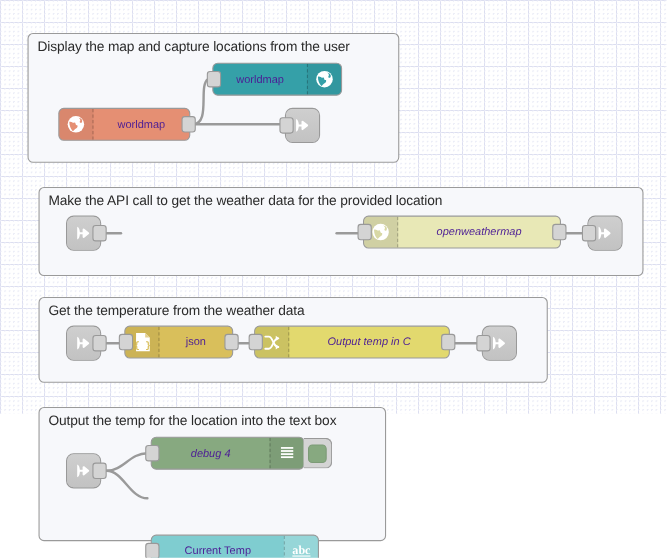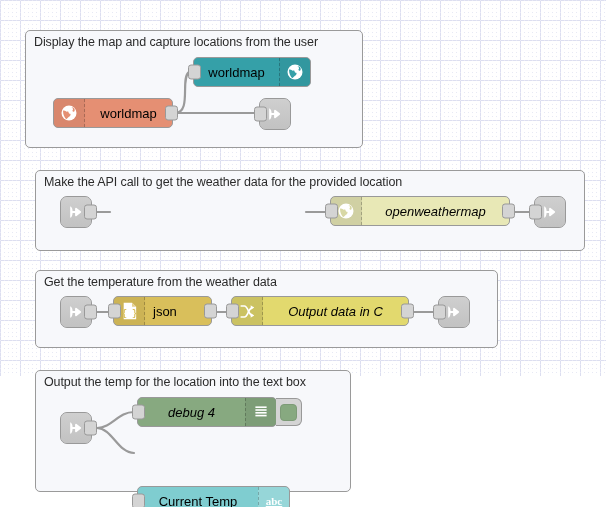--- a/index.html
+++ b/index.html
@@ -99,30 +99,30 @@
     justify-content: center;
     background: rgba(0,0,0,0.06);
     border-right: 1px dashed rgba(0,0,0,0.22);
   }
   .node-icon.right {
     border-right: none;
     border-left: 1px dashed rgba(0,0,0,0.22);
   }
   .node-label {
     flex: 1 1 auto;
-    font-size: 13px;
-    color: #000000;
+    font-size: 10px;
+    color: #4c1d95;
     padding: 0 8px;
     white-space: nowrap;
     overflow: hidden;
   }
   .node-label.italic { font-style: italic; }
   .node-label.center { text-align: center; }
   .node-label.right  { text-align: center; }
-  .node-label.left   { text-align: left; }
+  .node-label.left   { text-align: center; }
 
   
   .port {
     position: absolute;
     width: 11px;
     height: 13px;
     background: #d4d4d4;
     border: 1px solid #999999;
     border-radius: 3px;
     top: 50%;
@@ -342,21 +342,21 @@
     <span class="port in"></span>
     <div class="node-body">
       <span class="node-icon">
         <svg class="glyph" width="19" height="19" viewBox="0 0 24 24">
           <path d="M4 5 L8 5 C11 5 12 9 14 13 C15 15 16 17 19 17" stroke="#ffffff" stroke-width="2.1" fill="none" stroke-linecap="round"></path>
           <path d="M16 14 L20 17 L16 20 Z" fill="#ffffff"></path>
           <path d="M4 19 L8 19 C11 19 12 15 14 11 C15 9 16 7 19 7" stroke="#ffffff" stroke-width="2.1" fill="none" stroke-linecap="round"></path>
           <path d="M16 4 L20 7 L16 10 Z" fill="#ffffff"></path>
         </svg>
       </span>
-      <span class="node-label center italic">Output data in C</span>
+      <span class="node-label center italic">Output temp in C</span>
     </div>
     <span class="port out"></span>
   </div>
 
   <div class="link-node" id="n-link-out-3" style="left: 438px; top: 296px;">
     <span class="port in"></span>
     <div class="inner">
       <svg class="glyph" width="20" height="20" viewBox="0 0 24 24">
         <path d="M5 5 C9 6 9 18 5 19 L5 5 Z" fill="#ffffff"></path>
         <path d="M7 12 L15 12 M12 8 L17 12 L12 16 Z" stroke="#ffffff" stroke-width="2.2" fill="#ffffff" stroke-linejoin="round"></path>

